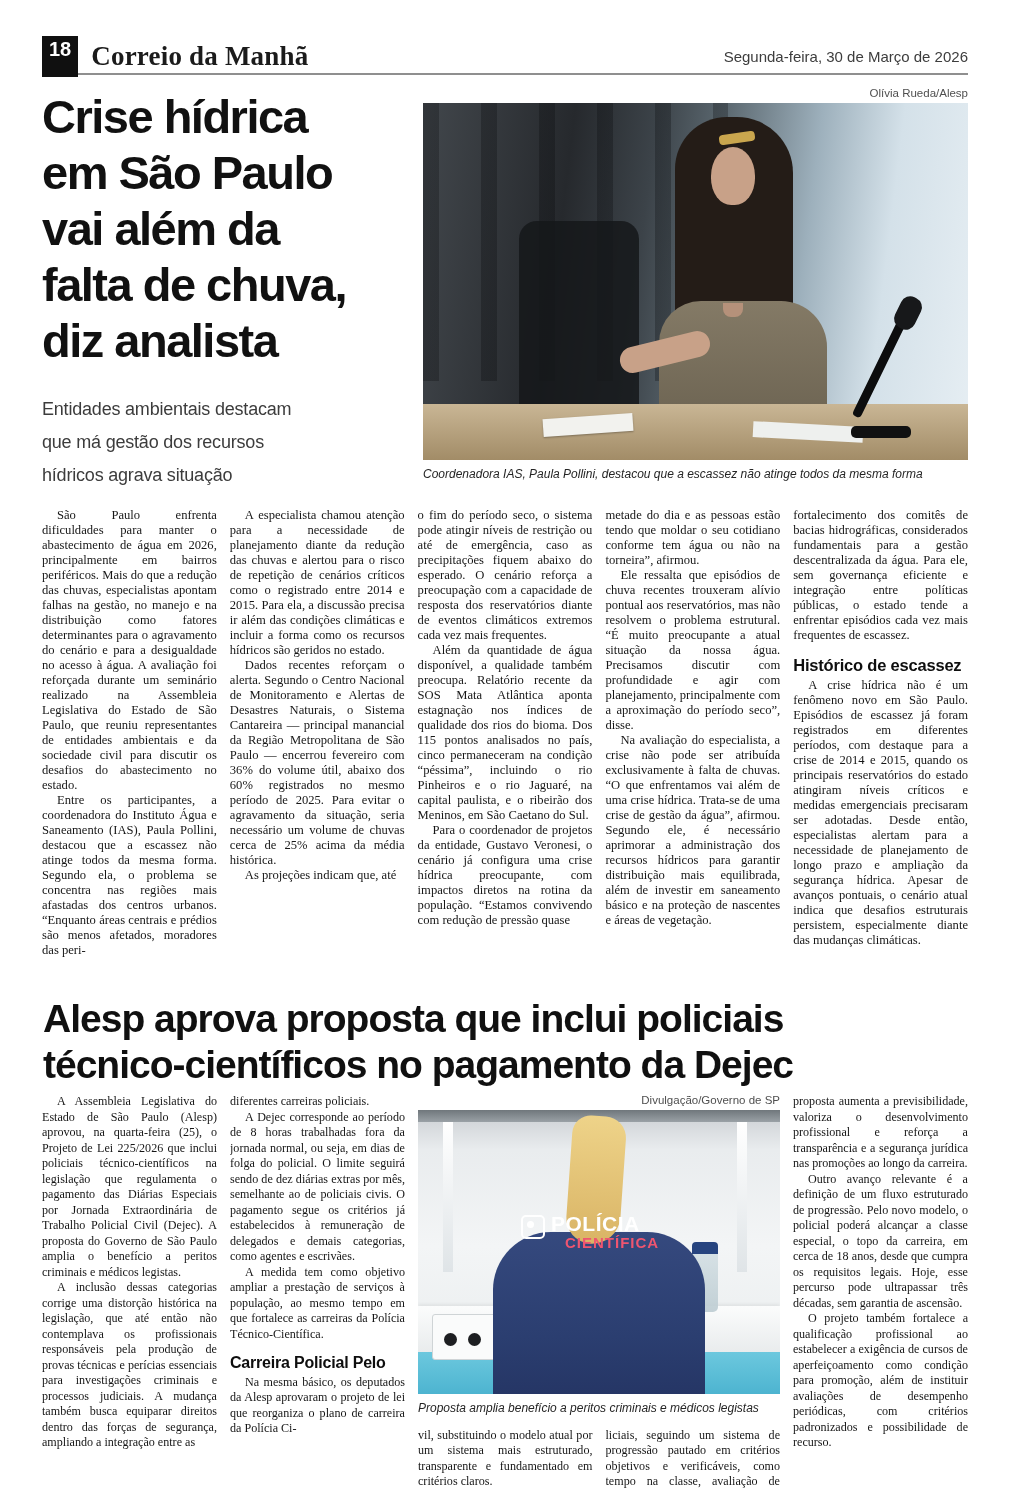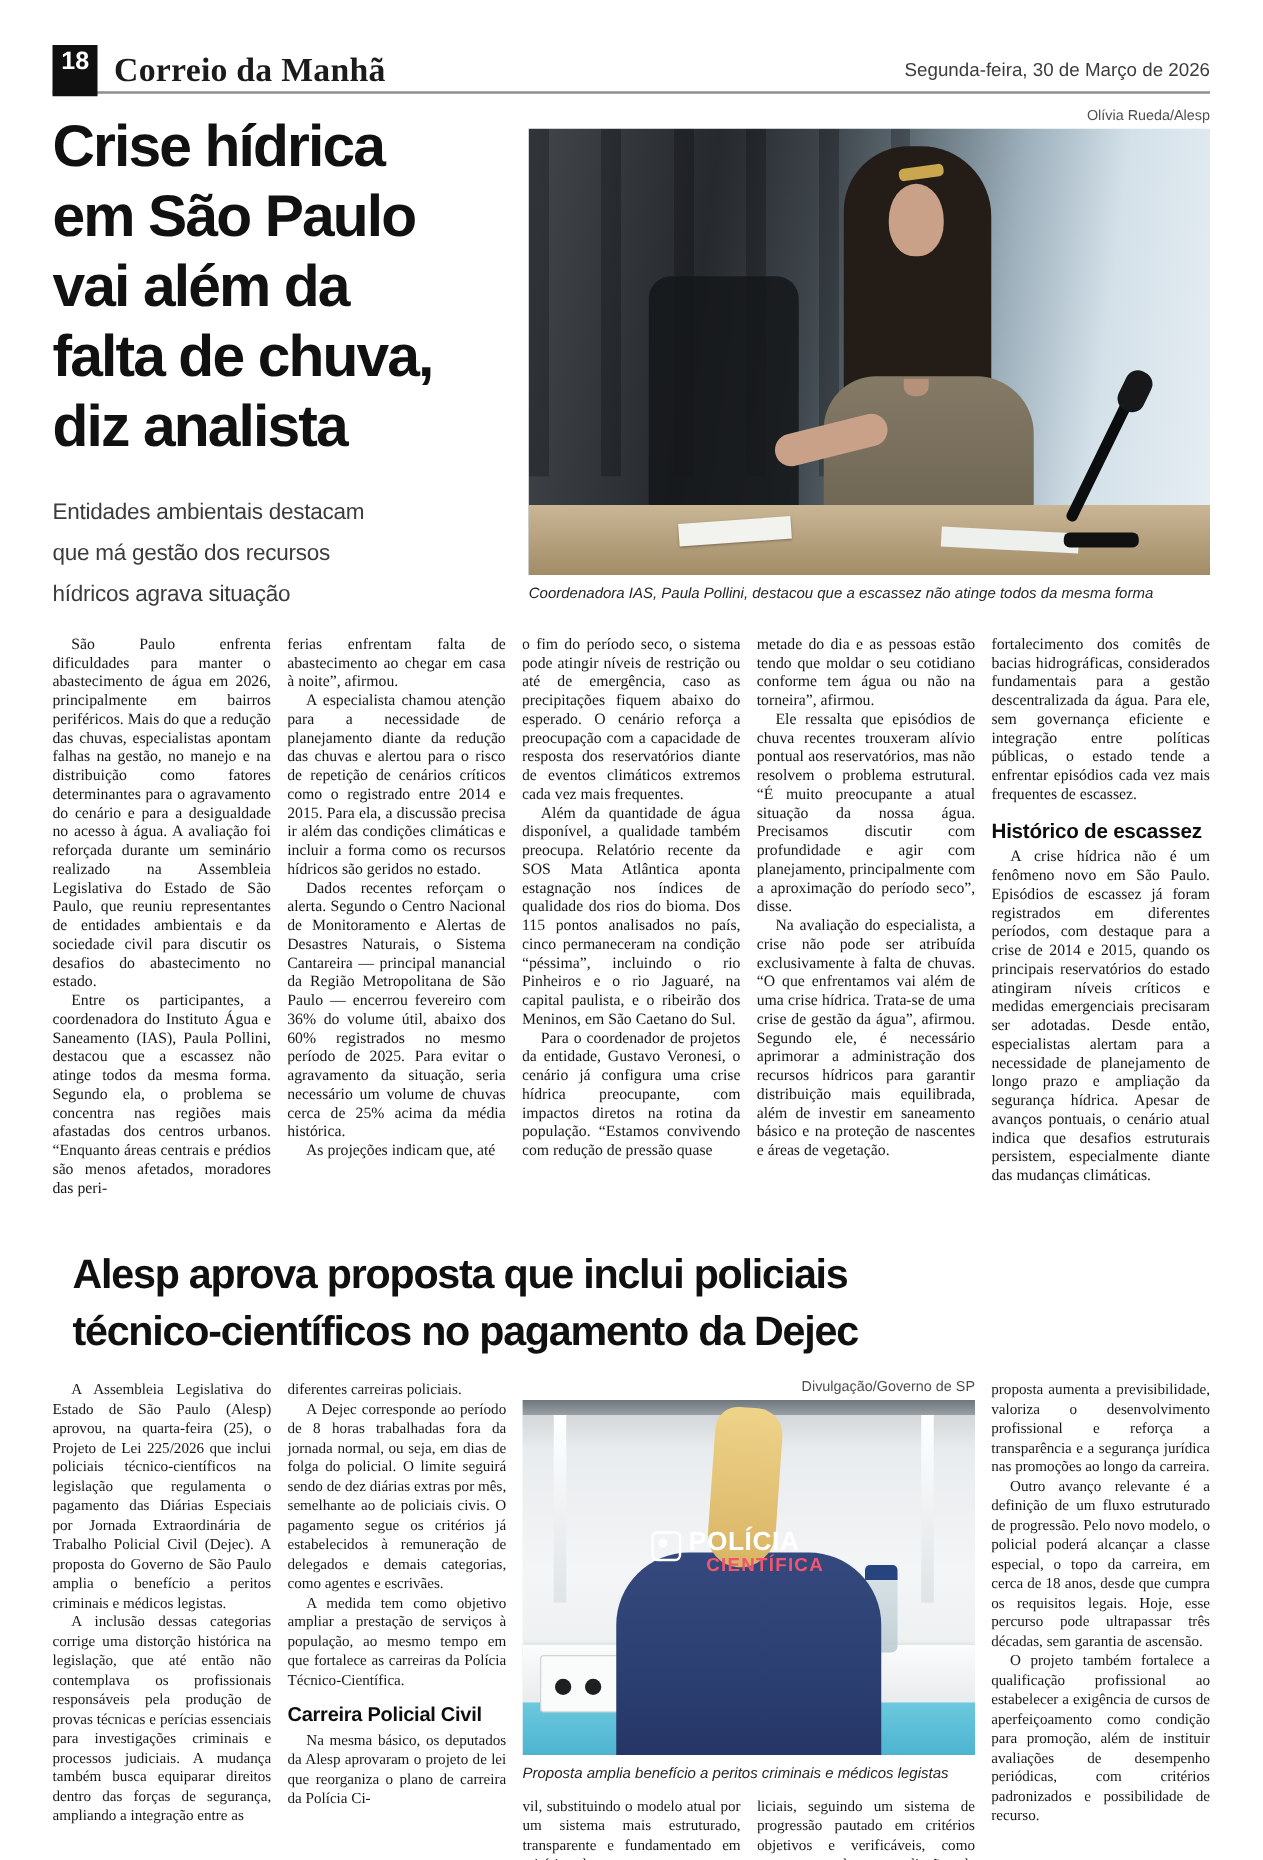--- a/index.html
+++ b/index.html
@@ -79,22 +79,22 @@
   .cols5{display:flex;gap:13px;margin-top:16px;}
   .col{flex:1;min-width:0;height:462px;overflow:hidden;
        font-size:12.6px;line-height:15px;text-align:justify;color:#161616;}
   .bp{margin:0;text-indent:15px;}
   .bp.noind{text-indent:0;}
   .subhead{font-family:"Liberation Sans",sans-serif;font-weight:bold;font-size:16.5px;
        color:#0e0e0e;text-align:left;margin:15px 0 5px;letter-spacing:-.2px;}
 
   
   .a2{margin-top:26px;}
-  h2.headline2{font-family:"Liberation Sans",sans-serif;font-weight:700;font-size:33px;
-      line-height:46px;letter-spacing:-1px;margin:16px;white-space:pre-line;color:#101010;}
+  h2.headline2{font-family:"Liberation Sans",sans-serif;font-weight:700;font-size:39px;
+      line-height:46px;letter-spacing:-1px;margin:1px;white-space:pre-line;color:#101010;}
   .a2-body{display:flex;gap:13px;margin-top:6px;}
   .a2-col{flex:0 0 175px;width:175px;height:392px;overflow:hidden;
       font-size:12.1px;line-height:15.5px;text-align:justify;color:#161616;}
   .a2-col .subhead{font-size:16px;margin:13px 0 4px;}
   .a2-mid{flex:1;min-width:0;display:flex;flex-direction:column;}
   .a2-midcols{display:flex;gap:13px;margin-top:12px;flex:1;overflow:hidden;}
   .a2-midcol{flex:1;min-width:0;overflow:hidden;font-size:12.1px;line-height:15.5px;
       text-align:justify;color:#161616;}
 </style>
 </head>
@@ -140,21 +140,20 @@
       <div class="caption">Coordenadora IAS, Paula Pollini, destacou que a escassez não atinge todos da mesma forma</div>
     </div>
   </div>
 
   <div class="cols5">
     <div class="col">
       <p class="bp">São Paulo enfrenta dificuldades para manter o abastecimento de água em 2026, principalmente em bairros periféricos. Mais do que a redução das chuvas, especialistas apontam falhas na gestão, no manejo e na distribuição como fatores determinantes para o agravamento do cenário e para a desigualdade no acesso à água. A avaliação foi reforçada durante um seminário realizado na Assembleia Legislativa do Estado de São Paulo, que reuniu representantes de entidades ambientais e da sociedade civil para discutir os desafios do abastecimento no estado.</p>
       <p class="bp">Entre os participantes, a coordenadora do Instituto Água e Saneamento (IAS), Paula Pollini, destacou que a escassez não atinge todos da mesma forma. Segundo ela, o problema se concentra nas regiões mais afastadas dos centros urbanos. “Enquanto áreas centrais e prédios são menos afetados, moradores das peri-</p>
     </div>
     <div class="col">
-      <p class="bp noind">ferias enfrentam falta de abastecimento ao chegar em casa à noite”, afirmou.</p>
       <p class="bp">A especialista chamou atenção para a necessidade de planejamento diante da redução das chuvas e alertou para o risco de repetição de cenários críticos como o registrado entre 2014 e 2015. Para ela, a discussão precisa ir além das condições climáticas e incluir a forma como os recursos hídricos são geridos no estado.</p>
       <p class="bp">Dados recentes reforçam o alerta. Segundo o Centro Nacional de Monitoramento e Alertas de Desastres Naturais, o Sistema Cantareira — principal manancial da Região Metropolitana de São Paulo — encerrou fevereiro com 36% do volume útil, abaixo dos 60% registrados no mesmo período de 2025. Para evitar o agravamento da situação, seria necessário um volume de chuvas cerca de 25% acima da média histórica.</p>
       <p class="bp">As projeções indicam que, até</p>
     </div>
     <div class="col">
       <p class="bp noind">o fim do período seco, o sistema pode atingir níveis de restrição ou até de emergência, caso as precipitações fiquem abaixo do esperado. O cenário reforça a preocupação com a capacidade de resposta dos reservatórios diante de eventos climáticos extremos cada vez mais frequentes.</p>
       <p class="bp">Além da quantidade de água disponível, a qualidade também preocupa. Relatório recente da SOS Mata Atlântica aponta estagnação nos índices de qualidade dos rios do bioma. Dos 115 pontos analisados no país, cinco permaneceram na condição “péssima”, incluindo o rio Pinheiros e o rio Jaguaré, na capital paulista, e o ribeirão dos Meninos, em São Caetano do Sul.</p>
       <p class="bp">Para o coordenador de projetos da entidade, Gustavo Veronesi, o cenário já configura uma crise hídrica preocupante, com impactos diretos na rotina da população. “Estamos convivendo com redução de pressão quase</p>
     </div>
     <div class="col">
@@ -176,21 +175,21 @@
 
     <div class="a2-body">
       <div class="a2-col">
         <p class="bp">A Assembleia Legislativa do Estado de São Paulo (Alesp) aprovou, na quarta-feira (25), o Projeto de Lei 225/2026 que inclui policiais técnico-científicos na legislação que regulamenta o pagamento das Diárias Especiais por Jornada Extraordinária de Trabalho Policial Civil (Dejec). A proposta do Governo de São Paulo amplia o benefício a peritos criminais e médicos legistas.</p>
         <p class="bp">A inclusão dessas categorias corrige uma distorção histórica na legislação, que até então não contemplava os profissionais responsáveis pela produção de provas técnicas e perícias essenciais para investigações criminais e processos judiciais. A mudança também busca equiparar direitos dentro das forças de segurança, ampliando a integração entre as</p>
       </div>
       <div class="a2-col">
         <p class="bp noind">diferentes carreiras policiais.</p>
         <p class="bp">A Dejec corresponde ao período de 8 horas trabalhadas fora da jornada normal, ou seja, em dias de folga do policial. O limite seguirá sendo de dez diárias extras por mês, semelhante ao de policiais civis. O pagamento segue os critérios já estabelecidos à remuneração de delegados e demais categorias, como agentes e escrivães.</p>
         <p class="bp">A medida tem como objetivo ampliar a prestação de serviços à população, ao mesmo tempo em que fortalece as carreiras da Polícia Técnico-Científica.</p>
-        <div class="subhead">Carreira Policial Civil</div>
+        <div class="subhead">Carreira Policial Pelo</div>
         <p class="bp">Na mesma básico, os deputados da Alesp aprovaram o projeto de lei que reorganiza o plano de carreira da Polícia Ci-</p>
       </div>
 
       <div class="a2-mid">
         <div class="credit">Divulgação/Governo de SP</div>
         <div class="photo photo2">
           <span class="p2-topbar"></span>
           <span class="p2-glassL"></span>
           <span class="p2-glassR"></span>
           <span class="p2-benchtop"></span>

